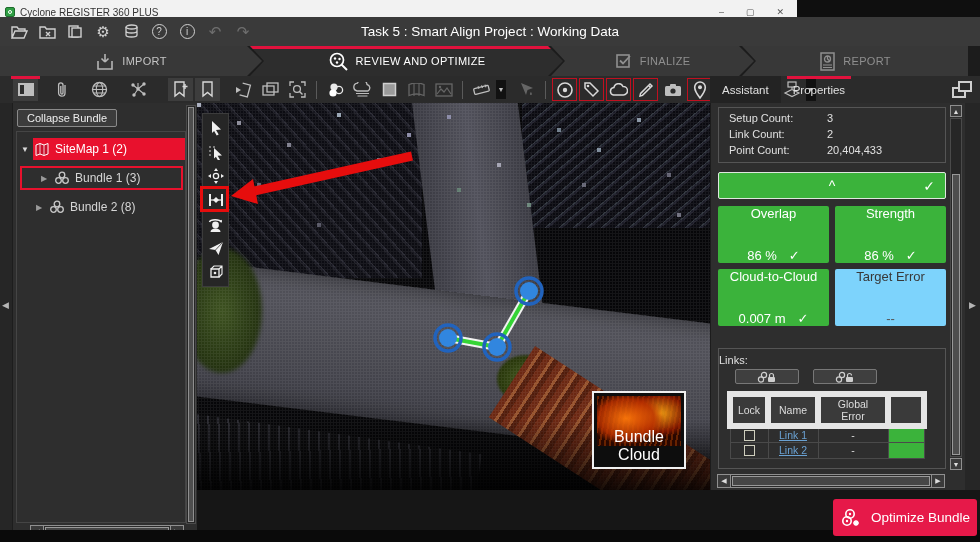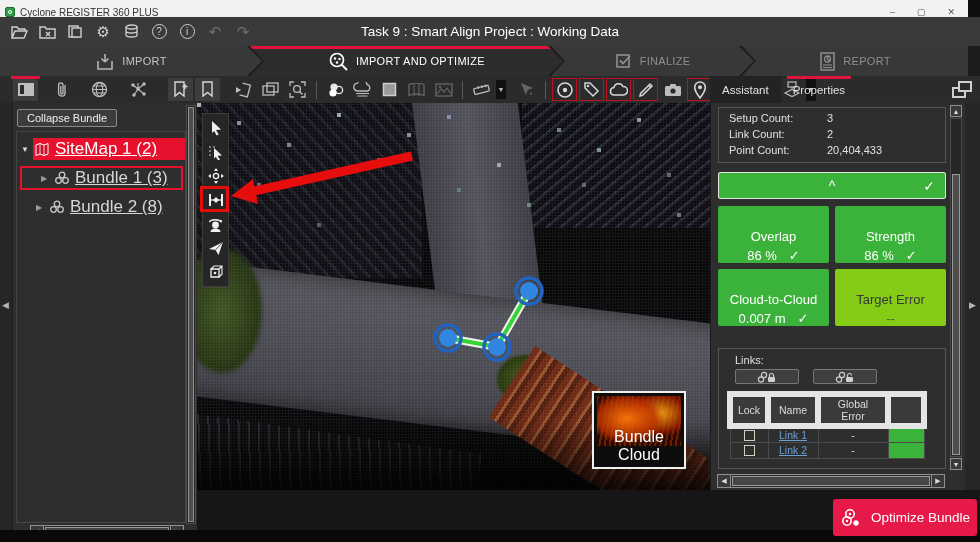--- a/index.html
+++ b/index.html
@@ -1,21 +1,21 @@
 <!DOCTYPE html>
 <html><head>
 <meta charset="utf-8">
 <style>
   * { margin:0; padding:0; box-sizing:border-box; }
   html,body { width:980px; height:542px; overflow:hidden; background:#0b0b0b;
               font-family:"Liberation Sans", sans-serif; }
   .app { position:relative; width:980px; height:542px; background:#0f0f0f; }
 
   
-  .titlebar { position:absolute; left:0; top:0; width:968px; height:17px;
+  .titlebar { position:absolute; left:0; top:0; width:797px; height:17px;
               background:#f2f2f2; display:flex; align-items:center; padding:12px 5px; }
   .app-logo { width:10px; height:10px; background:#2f9e44; border:1px solid #1d6b2c;
               border-radius:2px; margin-right:5px; position:relative; }
   .app-logo::after{content:"";position:absolute;inset:2px;border:1px solid #fff;border-radius:50%;}
   .titlebar .wtitle { font-size:10px; color:#333; }
   .win-controls { margin-left:auto; display:flex; gap:22px; padding-right:8px; }
   .win-controls span { font-size:9px; color:#555; cursor:default; }
 
   
   .menubar { position:absolute; left:0; top:17px; width:980px; height:29px;
@@ -74,21 +74,21 @@
   .left-edge span { position:absolute; top:197px; left:2px; font-size:9px; color:#b5b5b5; }
   .lp-buttons { position:absolute; left:17px; top:6px; display:flex; gap:8px; }
   .panel-btn { background:#3c3c3c; border:1px solid #8a8a8a; border-radius:2px; color:#eee;
                font-size:11px; padding:2px 9px; }
   .tree-box { position:absolute; left:16px; top:28px; width:170px; height:392px;
               border:1px solid #454545; background:#2e2e2e; }
   .tree-row { display:flex; align-items:center; height:22px; margin-top:6px; }
   .tw { width:16px; text-align:center; font-size:8px; color:#d8d8d8; flex:none; }
   .tw.dim { color:#9a9a9a; }
   .row-label { display:flex; align-items:center; gap:5px; height:22px; flex:1; padding-left:2px; }
-  .row-label .txt { font-size:17px; color:#d6d6d6; white-space:nowrap;text-decoration:underline; }
+  .row-label .txt { font-size:12px; color:#d6d6d6; white-space:nowrap; }
   .tree-row.sel-fill .row-label { background:#e8112d; }
   .tree-row.sel-fill .txt { color:#fff; }
   .tree-row.sel-outline { border:2px solid #e8112d; margin-left:3px; margin-right:2px; height:24px; }
   .indent { width:14px; flex:none; }
   .lp-vscroll { position:absolute; right:1px; top:2px; bottom:18px; width:10px;
                 background:#262626; border:1px solid #4a4a4a; }
   .lp-vscroll .thumb { position:absolute; left:1px; right:1px; top:1px; bottom:1px;
                        background:#4e4e4e; border:1px solid #8f8f8f; }
   .hscroll { position:absolute; height:14px; display:flex; align-items:stretch; }
   .lp-hscroll { left:30px; right:13px; bottom:3px; }
@@ -167,28 +167,28 @@
                border:1px solid #555; padding:4px 10px; }
   .stat-row { display:flex; font-size:11px; color:#e0e0e0; margin-bottom:4px;gap:10px; }
   .stat-row .sl { width:88px; }
   .banner { position:absolute; left:7px; top:69px; width:228px; height:27px; background:#3bb33b;
             border:1px solid #dfe8df; border-radius:2px; display:flex; align-items:center;
             justify-content:center; gap:8px; color:#fff; font-size:14px; }
   .banner .bchk { position:absolute; right:10px; font-size:14px; }
   .tiles { position:absolute; left:7px; top:103px; width:228px; display:grid;
            grid-template-columns:1fr 1fr; gap:6px; }
   .tile { height:57px; background:#3bb33b; border-radius:2px; color:#fff; display:flex;
-          flex-direction:column; align-items:center; justify-content:flex-end; gap:4px; }
+          flex-direction:column; align-items:center; justify-content:space-between; gap:4px; }
   .tile .tt { font-size:13px; }
   .tile .tv { font-size:13px; display:flex; gap:12px; align-items:center; }
-  .tile.gray { background:#84cc16; color:#383838; }
+  .tile.gray { background:#7dd3fc; color:#383838; }
   .tile.gray .tv { color:#555; }
 
   .links-box { position:absolute; left:7px; top:245px; width:228px; height:121px; border:1px solid #555; }
-  .links-title { font-size:11px; color:#e0e0e0; margin:5px 0 3px 16px; }
+  .links-title { font-size:11px; color:#e0e0e0; margin:5px 0 3px 0; }
   .lock-btns { display:flex; gap:14px; margin-left:16px; }
   .lock-btn { width:64px; height:15px; background:#3f3f3f; border:1px solid #777; border-radius:2px;
               display:flex; align-items:center; justify-content:center; }
   .ltable { margin:7px 0 0 8px; border-collapse:collapse; font-size:10.5px; color:#ddd; }
   .ltable th { background:#3a3a3a; border:6px solid #e5e5e5; font-weight:normal; padding:1px 4px;
                height:15px; }
   .ltable td { border:1px solid #4a4a4a; text-align:center; height:16px; padding:0 4px; }
   .ltable .cbx { width:11px; height:11px; border:1px solid #cfcfbe; margin:0 auto; background:#2e2e2e; }
   .ltable .lnk { color:#6aa1d2; text-decoration:underline; }
   .ltable .sw { background:#3bb33b; width:36px; padding:0; }
@@ -252,41 +252,41 @@
       </div>
     <div class="mi">
         <span class="circ">i</span>
       </div>
     <div class="mi dim">
         <span class="glyph">↶</span>
       </div>
     <div class="mi dim">
         <span class="glyph">↷</span>
       </div>
-    <div class="task-title">Task 9 : Smart Align Project : Working Data</div>
+    <div class="task-title">Task 5 : Smart Align Project : Working Data</div>
   </div>
 
   <div class="flowbar">
     <div class="ftab first" style="width:262px">
       <svg width="20" height="17" viewBox="0 0 20 17">
           <path d="M10 1v8m0 0l-3.5-3.5M10 9l3.5-3.5" stroke="#b5b5b5" stroke-width="1.6" fill="none"></path>
           <path d="M3 8v8h14V8" fill="none" stroke="#b5b5b5" stroke-width="1.6"></path>
         </svg>
       <span>IMPORT</span>
     </div>
     <div class="ftab active" style="width:313px">
       <div class="stripe"></div>
       <svg width="21" height="21" viewBox="0 0 21 21">
           <circle cx="9" cy="9" r="6.5" fill="none" stroke="#fff" stroke-width="1.7"></circle>
           <circle cx="7" cy="7.5" r="1.2" fill="#fff"></circle>
           <circle cx="11.5" cy="8" r="1.2" fill="#fff"></circle>
           <circle cx="9" cy="11.5" r="1.2" fill="#fff"></circle>
           <path d="M13.5 13.5L19 19" stroke="#fff" stroke-width="1.9"></path>
         </svg>
-      <span>IMPORT AND OPTIMIZE</span>
+      <span>REVIEW AND OPTIMIZE</span>
     </div>
     <div class="ftab dim" style="width:203px">
       <svg width="18" height="18" viewBox="0 0 18 18">
           <rect x="2" y="3" width="12" height="12" fill="none" stroke="#8f8f8f" stroke-width="1.6"></rect>
           <path d="M5 8.5l3 3L15 4" fill="none" stroke="#8f8f8f" stroke-width="1.8"></path>
         </svg>
       <span>FINALIZE</span>
     </div>
     <div class="ftab dim last" style="width:226px">
       <svg width="17" height="19" viewBox="0 0 17 19">

